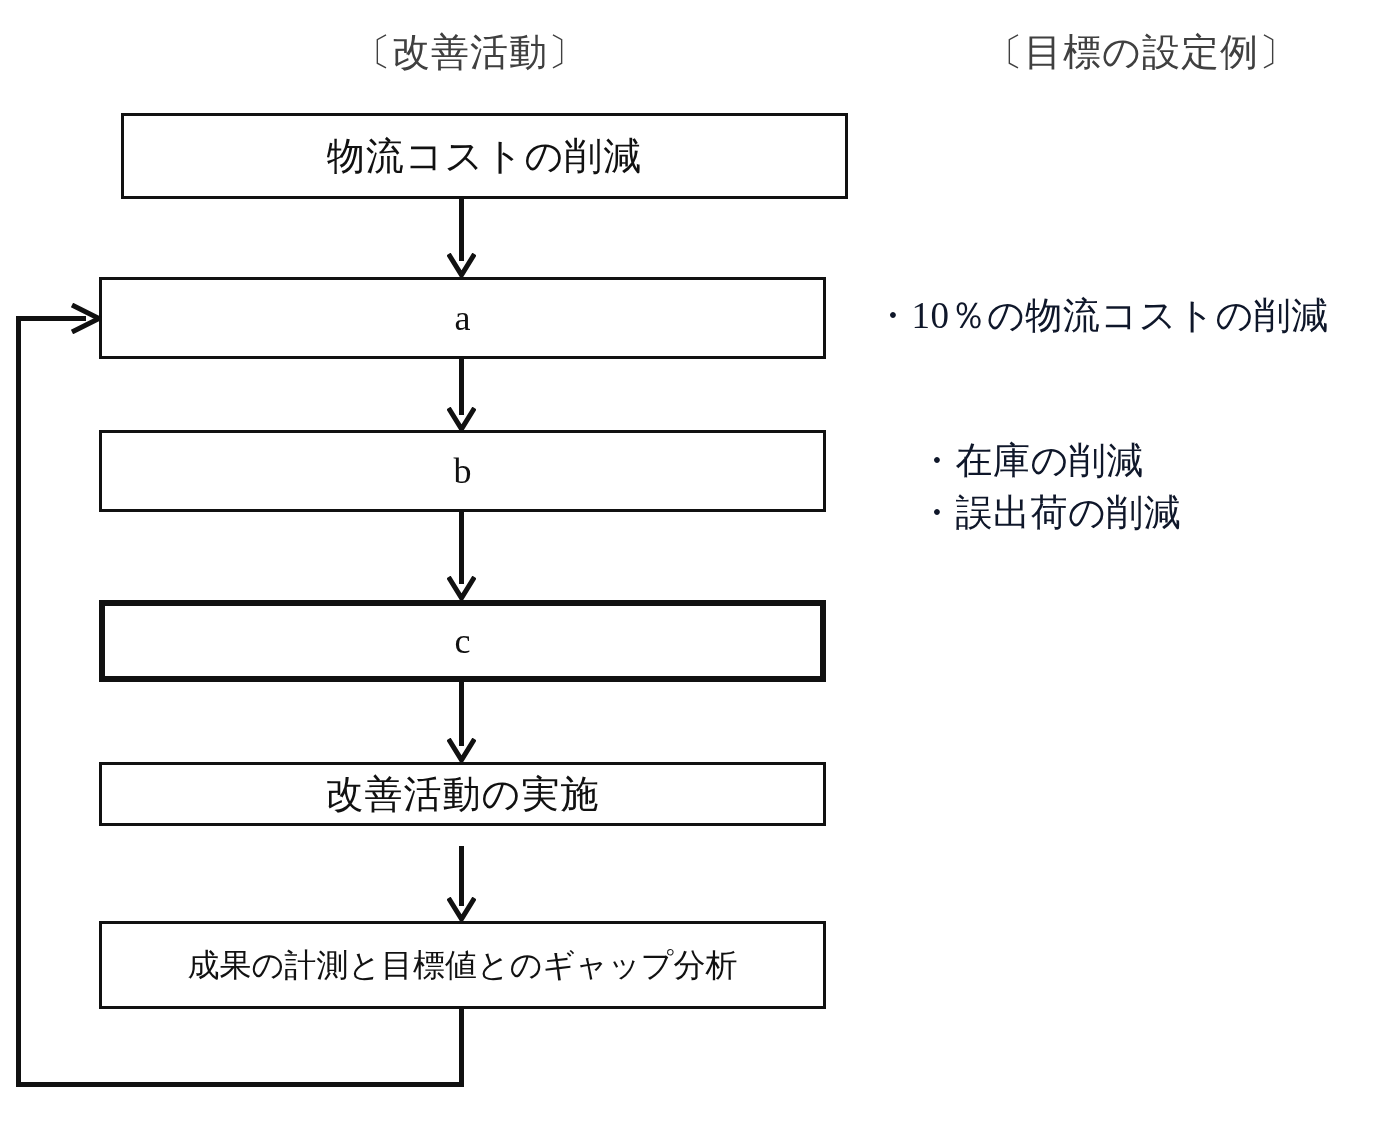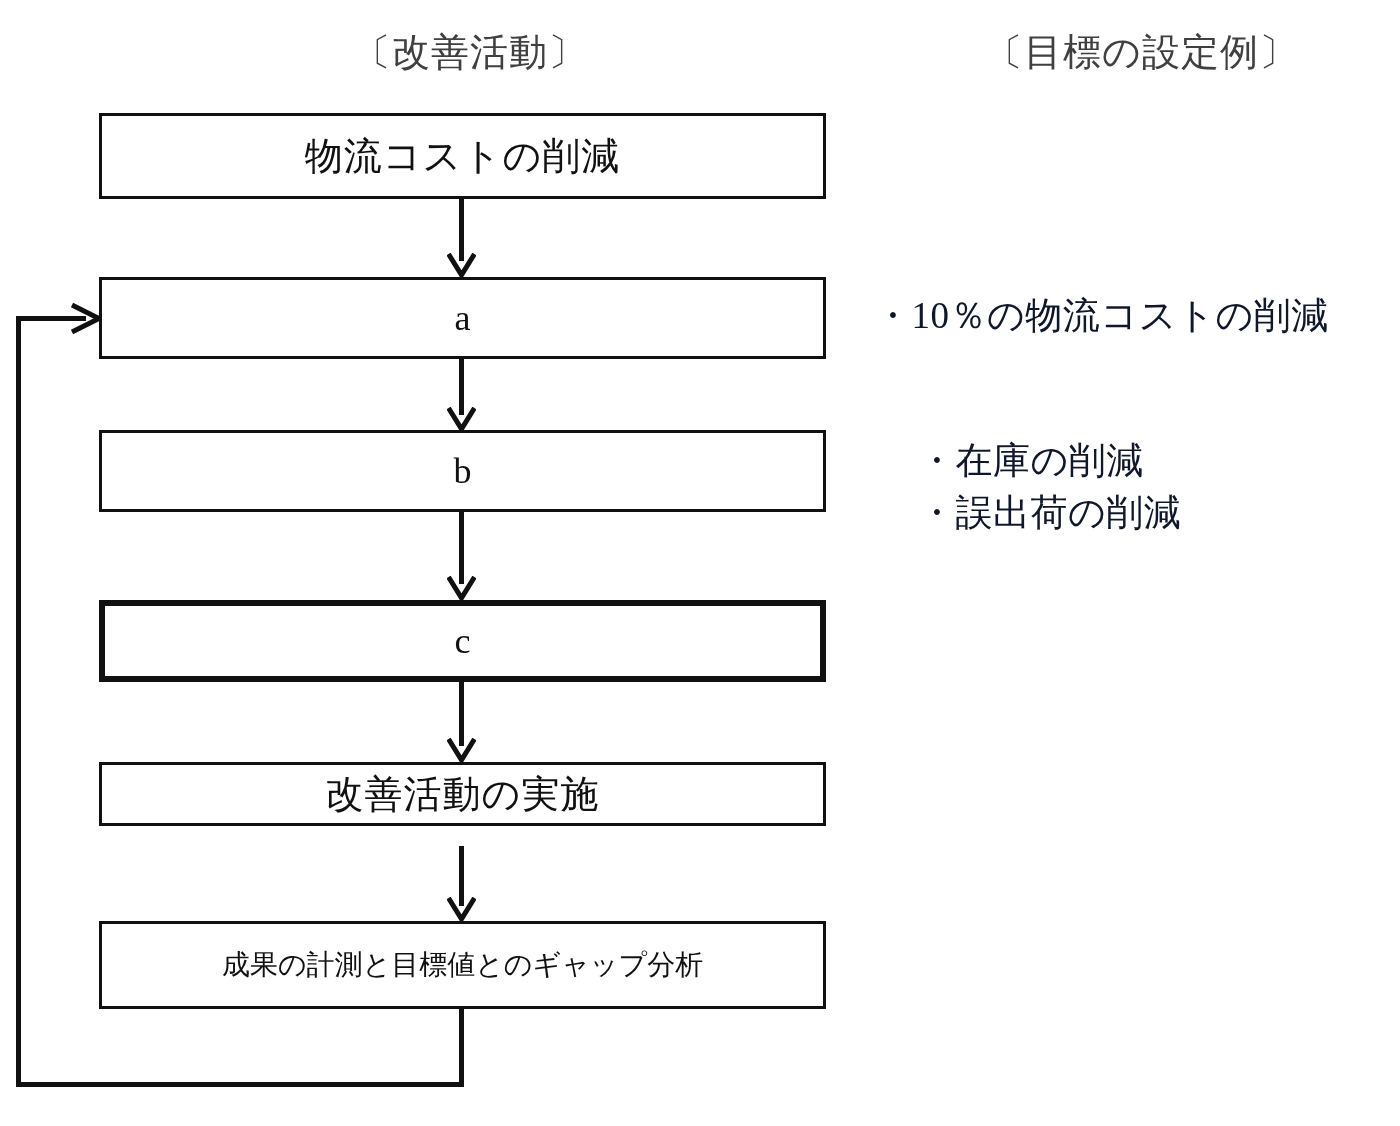--- a/index.html
+++ b/index.html
@@ -54,25 +54,25 @@
     font-size: 38px;
     line-height: 1;
     white-space: nowrap;
     letter-spacing: 1px;
   }
   .flow-box .box-label.letter {
     font-size: 36px;
     letter-spacing: 0;
   }
   .flow-box .box-label.wide {
-    font-size: 28px;
+    font-size: 32px;
     letter-spacing: 0px;
   }
 
-  #box-cost     { top: 113px; height: 86px; }
+  #box-cost     { top: 113px; height: 86px; margin-left: 22px; }
   #box-a        { top: 277px; height: 82px; }
   #box-b        { top: 430px; height: 82px; }
   #box-c        { top: 600px; height: 82px; }
   #box-activity { top: 762px; height: 64px; }
   #box-gap      { top: 921px; height: 88px; }
 
   
   .connector {
     position: absolute;
     left: 459px;

